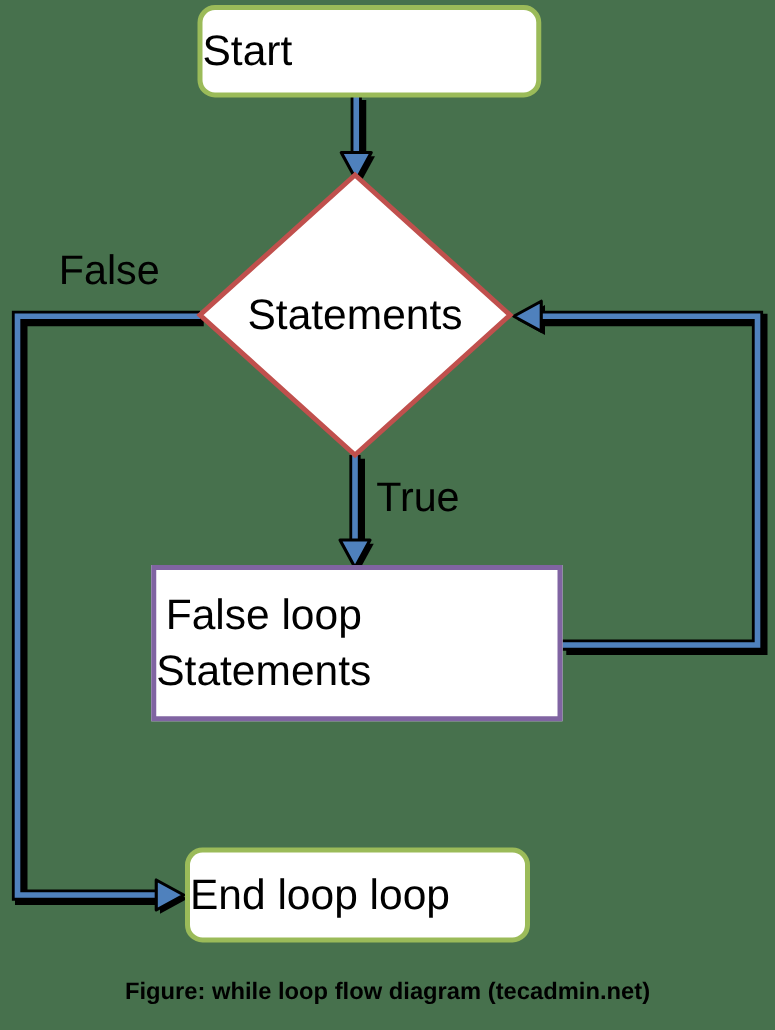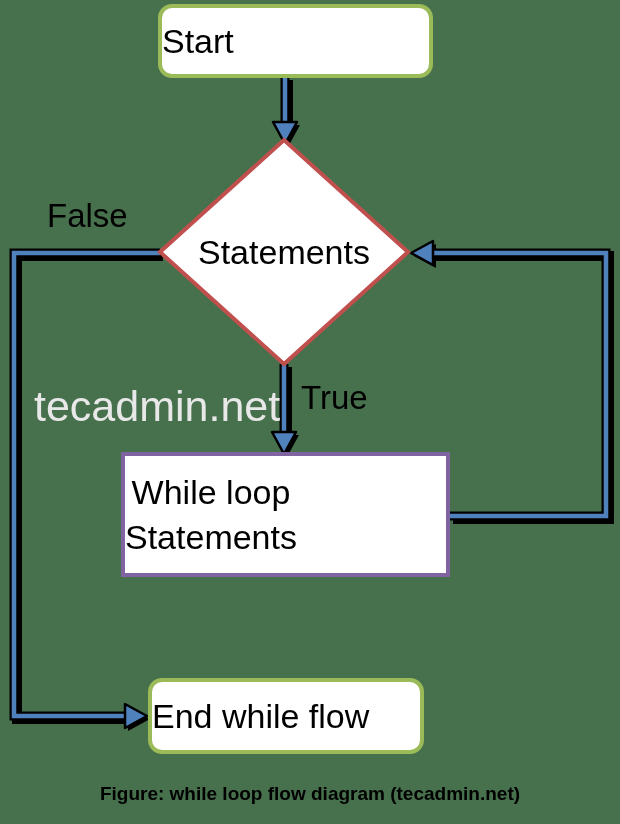--- a/index.html
+++ b/index.html
@@ -139,28 +139,27 @@
 
   <div class="node node-start">
     <span>Start</span>
   </div>
 
   <div class="label-condition">
     <span>Statements</span>
   </div>
 
   <div class="node node-process">
-    <span>While loop
+    <span>False loop
 Statements</span>
   </div>
 
   <div class="node node-end">
-    <span>End while flow</span>
+    <span>End loop loop</span>
   </div>
 
   <div class="branch-label label-false">False</div>
   <div class="branch-label label-true">True</div>
 
-  <div class="watermark">tecadmin.net</div>
 
   <div class="caption">Figure: while loop flow diagram (tecadmin.net)</div>
 
 </div>
 
 </body></html>

